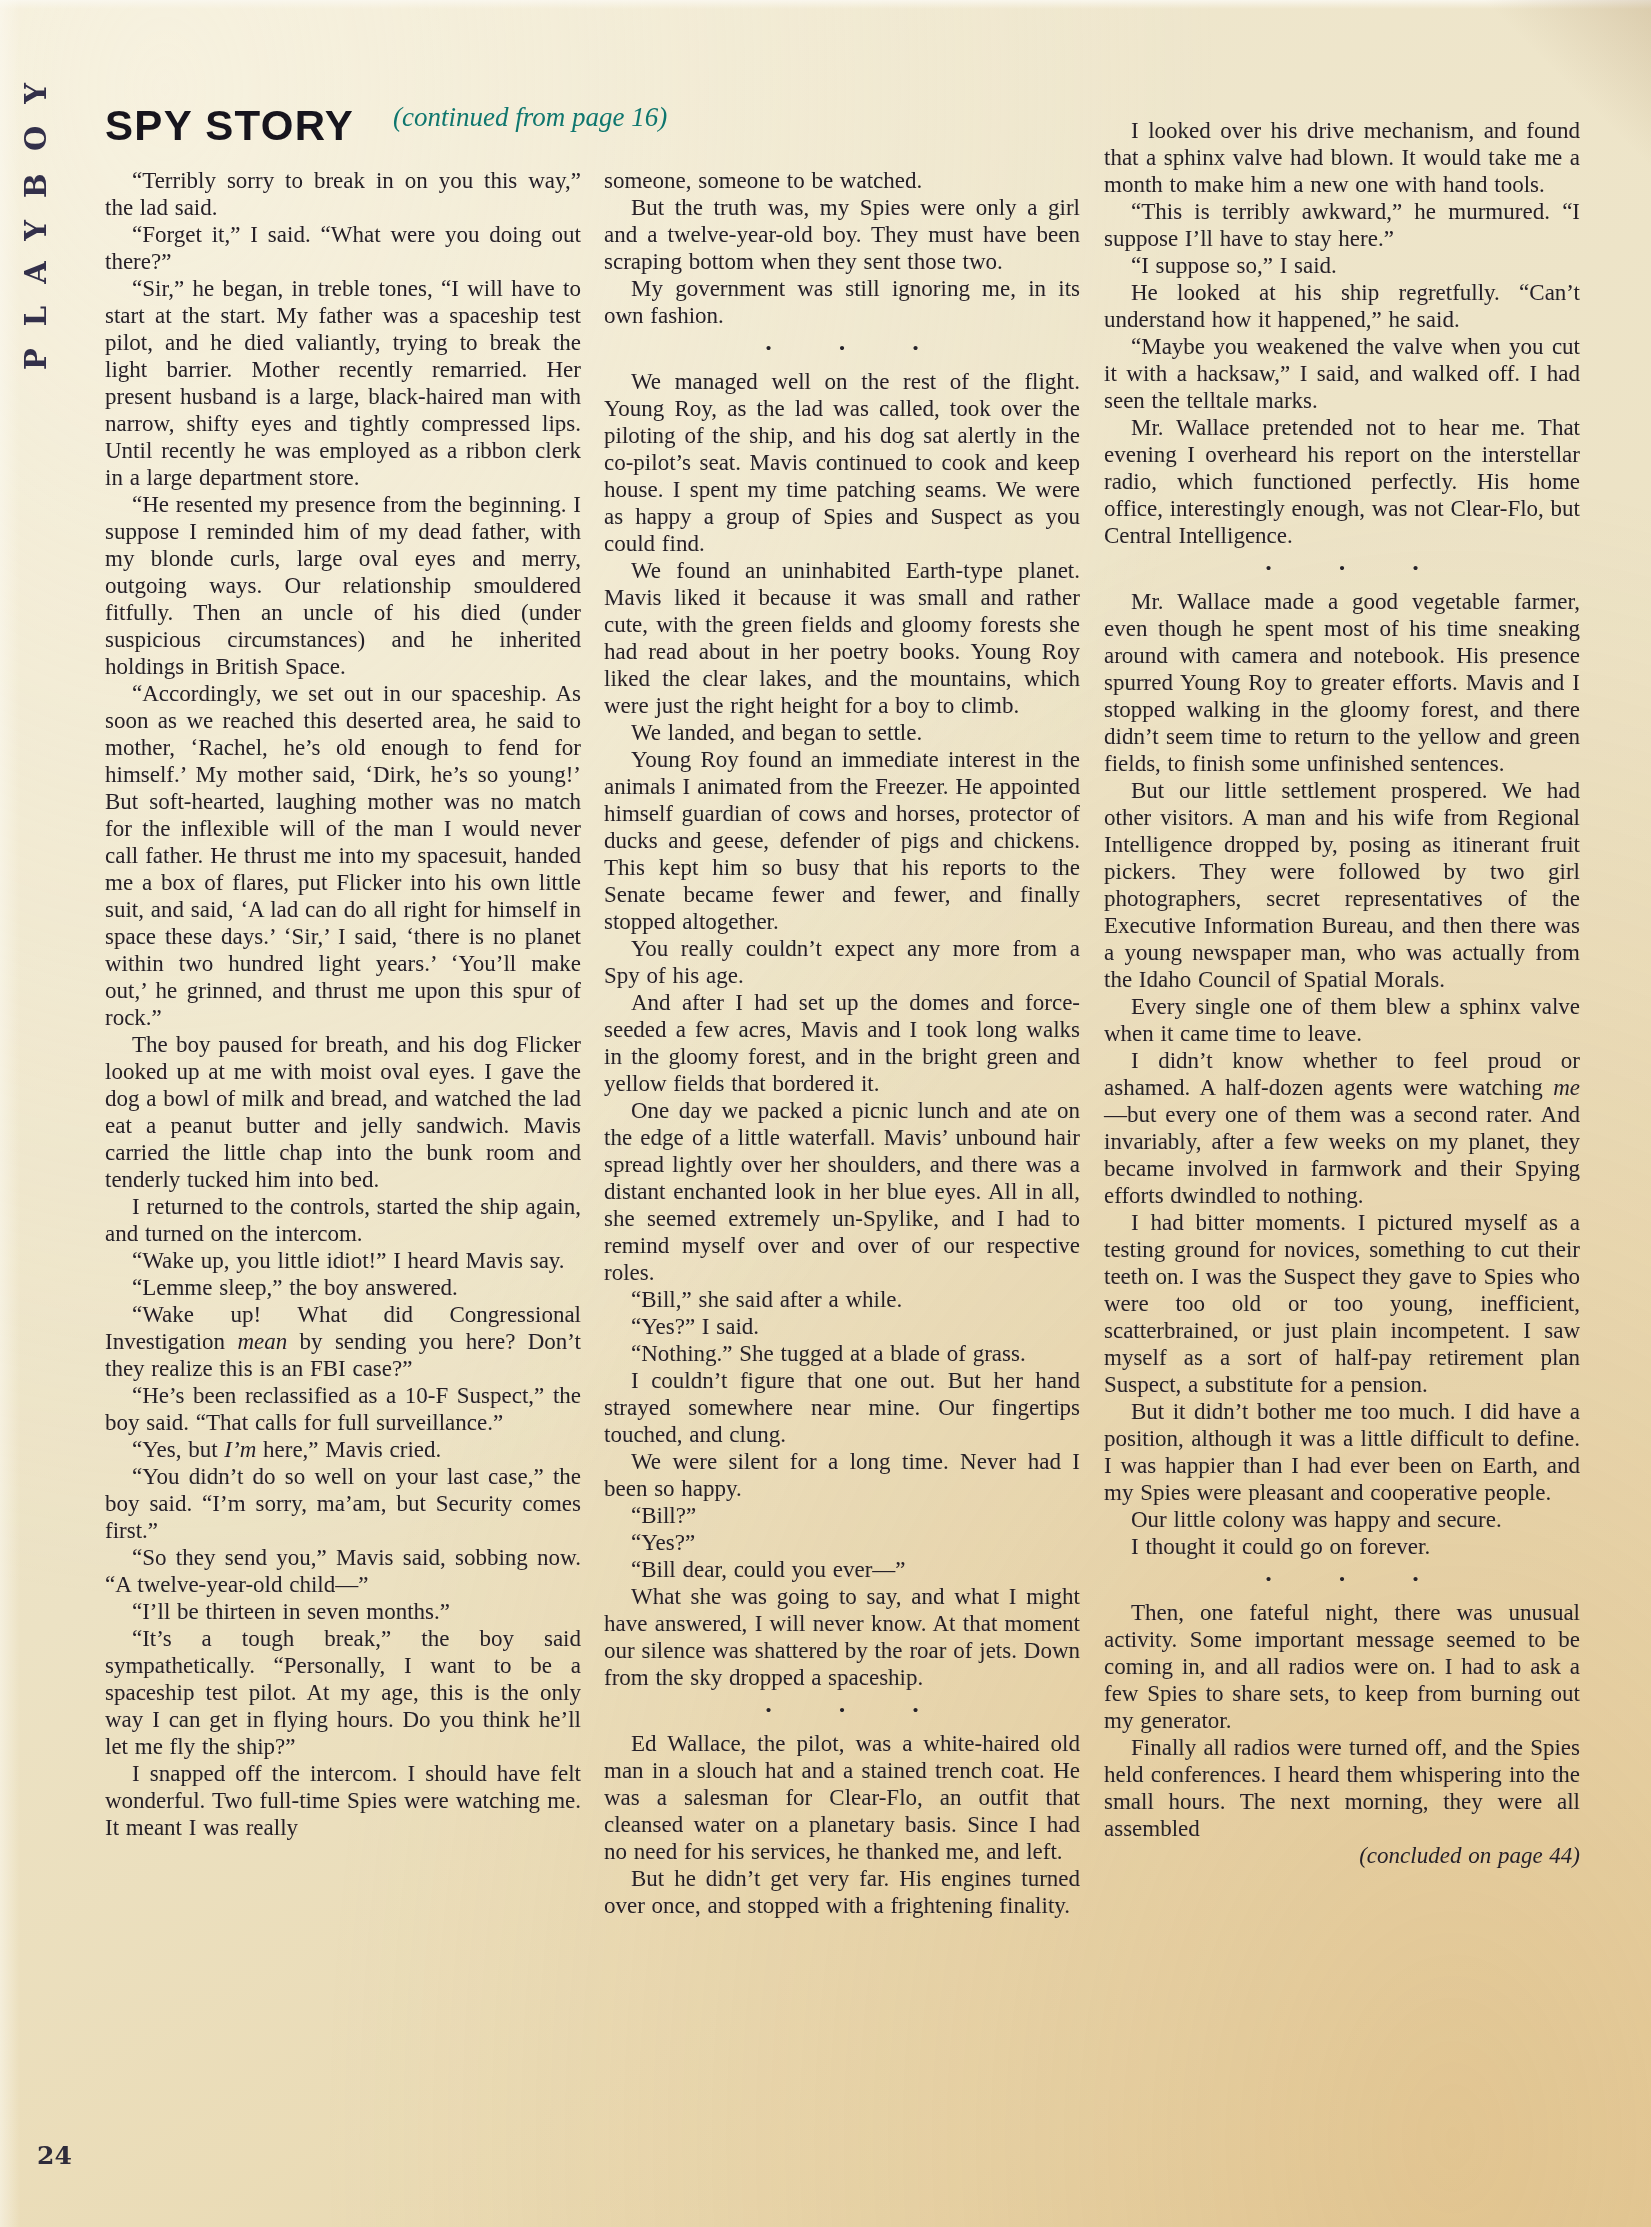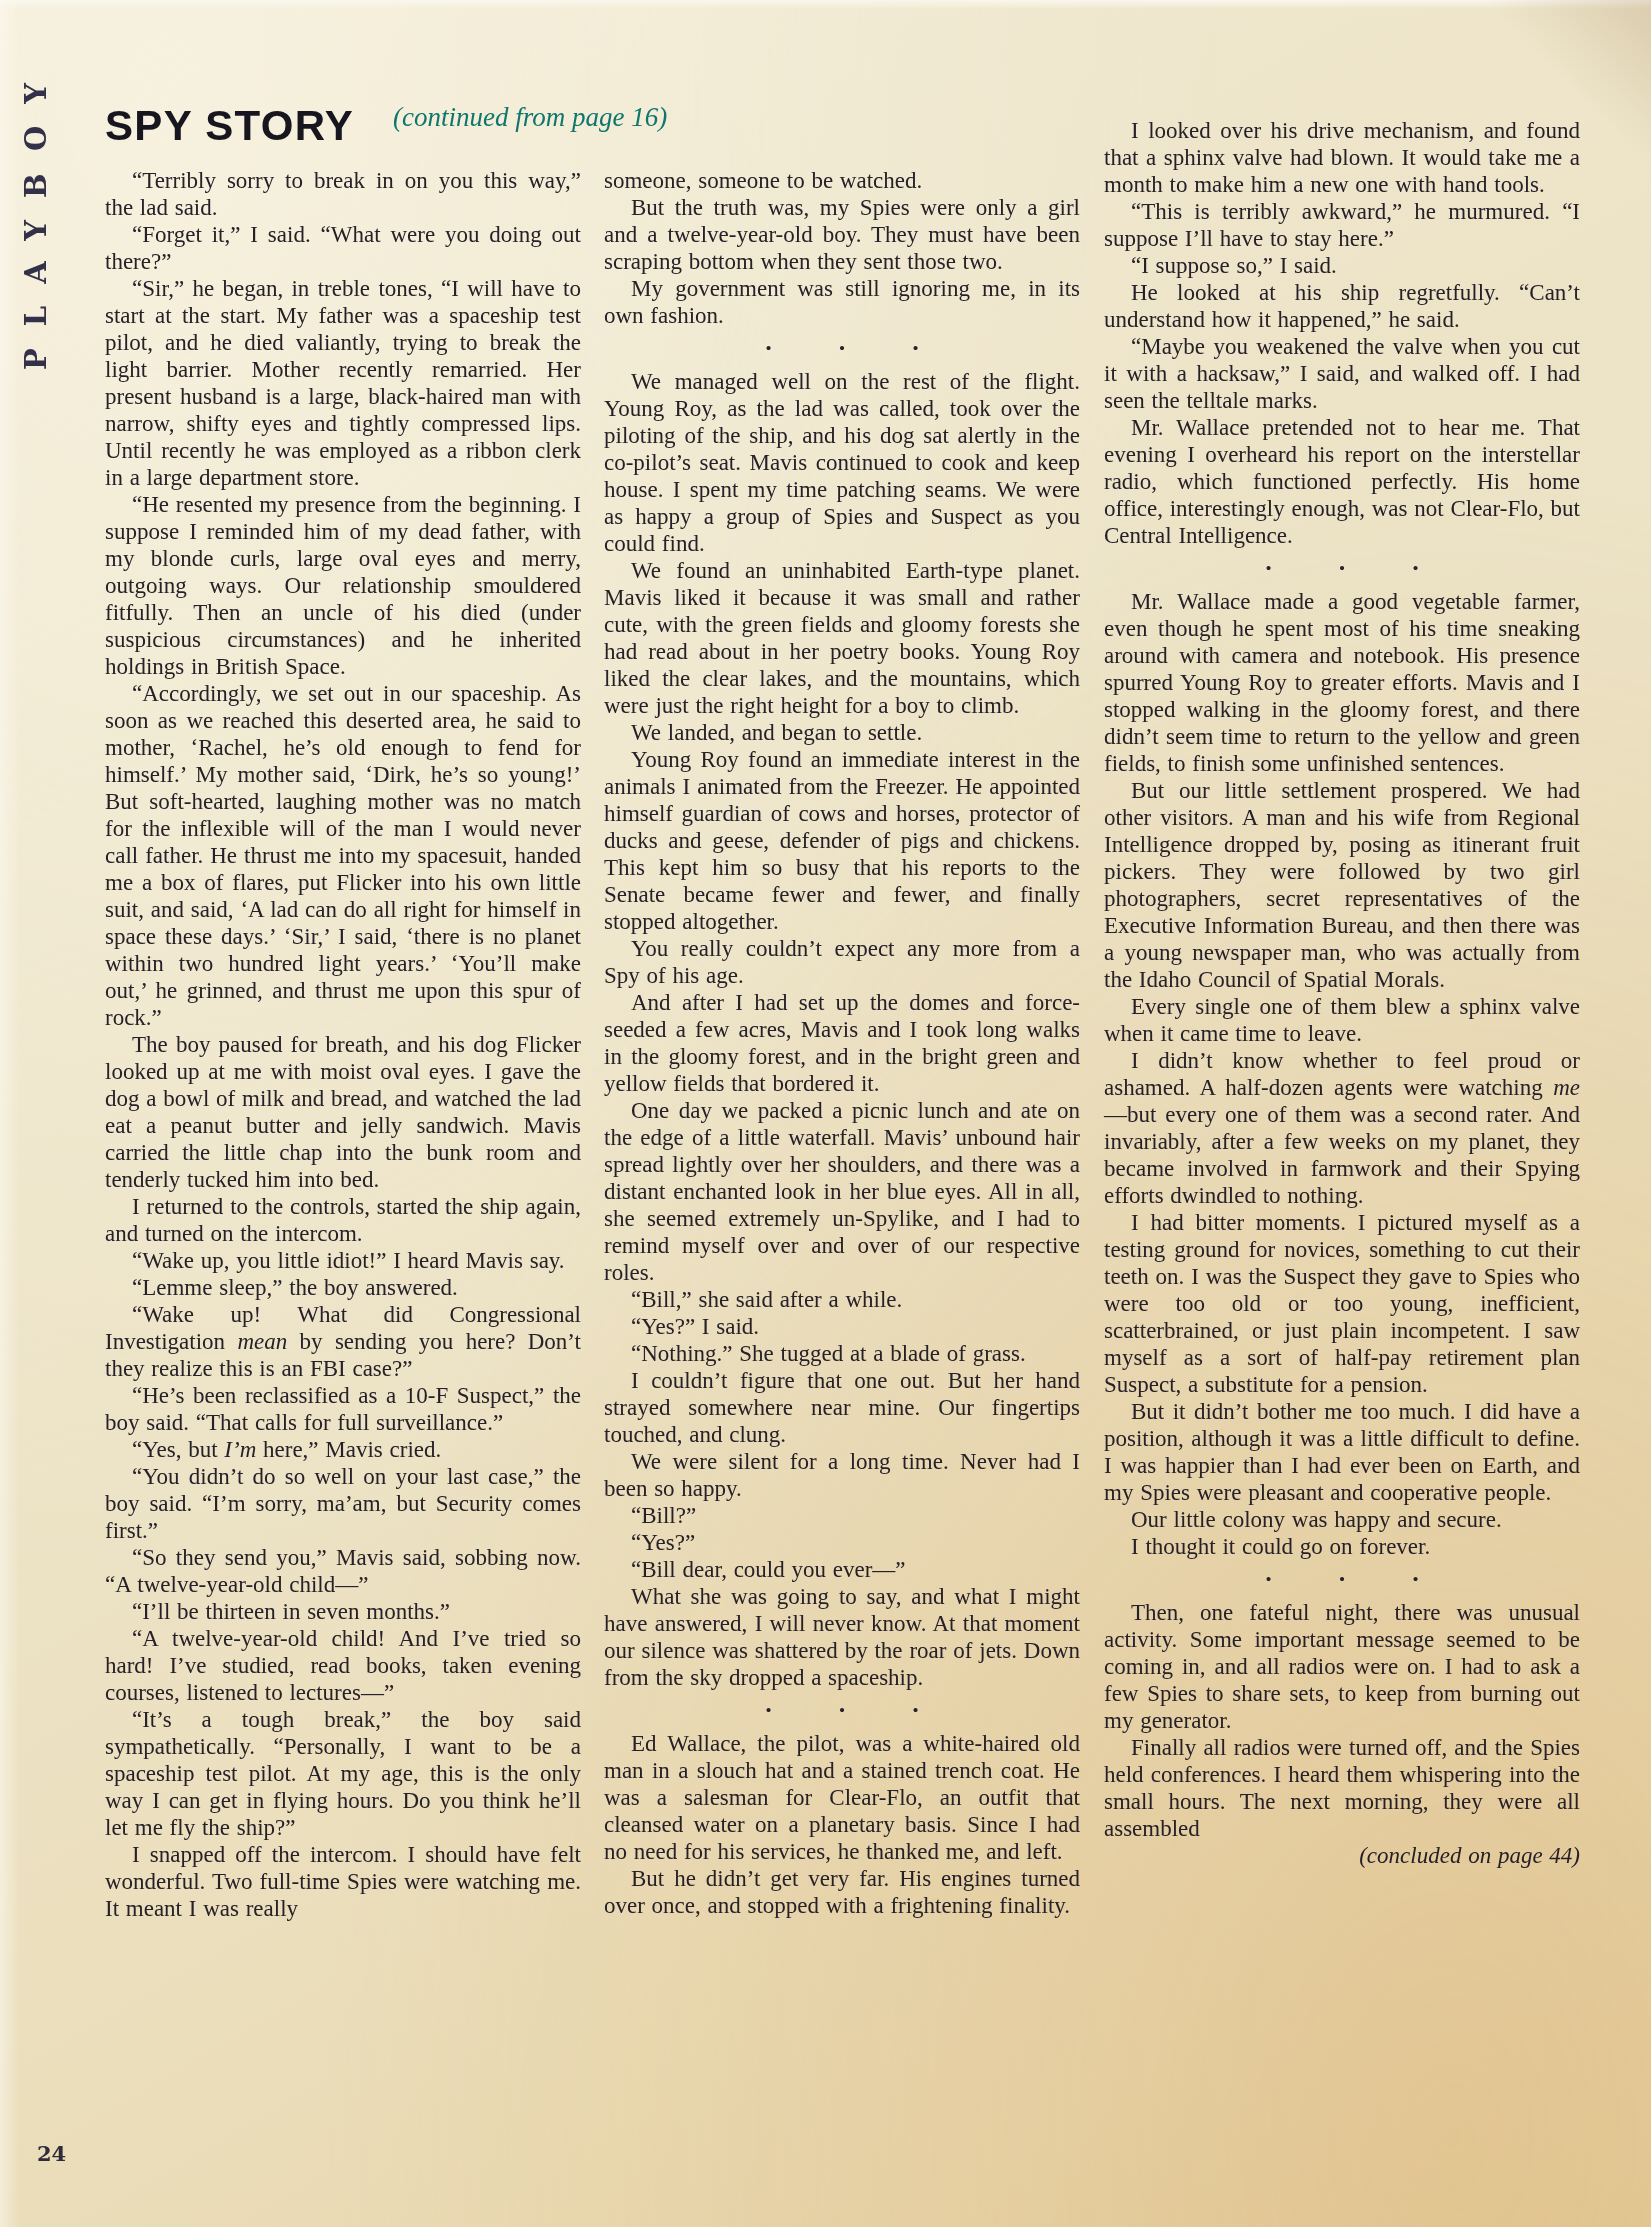--- a/index.html
+++ b/index.html
@@ -49,21 +49,21 @@
   .col p.indent{text-indent:27px;}
   .col p.right{text-align:right;}
   .col p.italic{font-style:italic;}
   .sep{text-align:center;font-size:17.4px;line-height:39px;
     letter-spacing:31px;padding-left:31px;color:#26232a;}
   em{font-style:italic;}
 
   .page-number{
     position:absolute;left:37px;top:2141px;
     font-family:"DejaVu Serif", serif;font-weight:700;
-    font-size:21px;color:#2e2b3a;
+    font-size:25px;color:#2e2b3a;
   }
 </style>
 </head>
 <body>
 
 <div class="top-edge"></div>
 <div class="left-edge"></div>
 <div class="corner-crease"></div>
 
 <div class="masthead">PLAYBOY</div>
@@ -82,21 +82,20 @@
     <p class="indent">The boy paused for breath, and his dog Flicker looked up at me with moist oval eyes. I gave the dog a bowl of milk and bread, and watched the lad eat a peanut butter and jelly sandwich. Mavis carried the little chap into the bunk room and tenderly tucked him into bed.</p>
     <p class="indent">I returned to the controls, started the ship again, and turned on the intercom.</p>
     <p class="indent">“Wake up, you little idiot!” I heard Mavis say.</p>
     <p class="indent">“Lemme sleep,” the boy answered.</p>
     <p class="indent">“Wake up! What did Congressional Investigation <em>mean</em> by sending you here? Don’t they realize this is an FBI case?”</p>
     <p class="indent">“He’s been reclassified as a 10-F Suspect,” the boy said. “That calls for full surveillance.”</p>
     <p class="indent">“Yes, but <em>I’m</em> here,” Mavis cried.</p>
     <p class="indent">“You didn’t do so well on your last case,” the boy said. “I’m sorry, ma’am, but Security comes first.”</p>
     <p class="indent">“So they send you,” Mavis said, sobbing now. “A twelve-year-old child—”</p>
     <p class="indent">“I’ll be thirteen in seven months.”</p>
-    <p class="indent">“A twelve-year-old child! And I’ve tried so hard! I’ve studied, read books, taken evening courses, listened to lectures—”</p>
     <p class="indent">“It’s a tough break,” the boy said sympathetically. “Personally, I want to be a spaceship test pilot. At my age, this is the only way I can get in flying hours. Do you think he’ll let me fly the ship?”</p>
     <p class="indent">I snapped off the intercom. I should have felt wonderful. Two full-time Spies were watching me. It meant I was really</p>
   </div>
 <div class="col col-2">
     <p class="flush">someone, someone to be watched.</p>
     <p class="indent">But the truth was, my Spies were only a girl and a twelve-year-old boy. They must have been scraping bottom when they sent those two.</p>
     <p class="indent">My government was still ignoring me, in its own fashion.</p>
     <div class="sep">• • •</div>
     <p class="indent">We managed well on the rest of the flight. Young Roy, as the lad was called, took over the piloting of the ship, and his dog sat alertly in the co-pilot’s seat. Mavis continued to cook and keep house. I spent my time patching seams. We were as happy a group of Spies and Suspect as you could find.</p>
     <p class="indent">We found an uninhabited Earth-type planet. Mavis liked it because it was small and rather cute, with the green fields and gloomy forests she had read about in her poetry books. Young Roy liked the clear lakes, and the mountains, which were just the right height for a boy to climb.</p>

